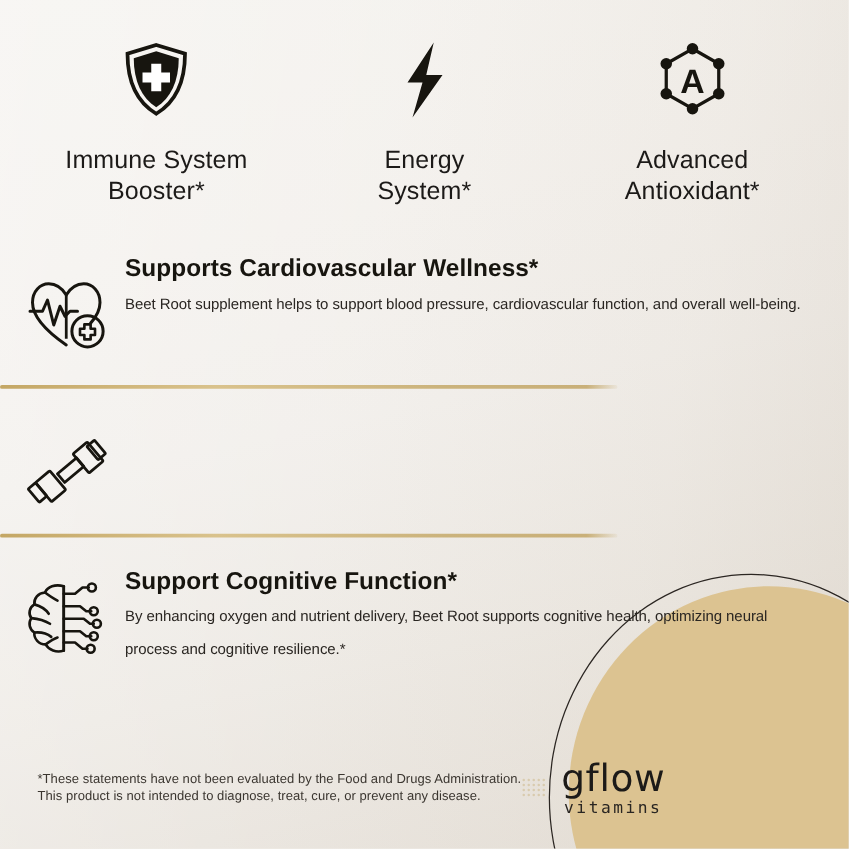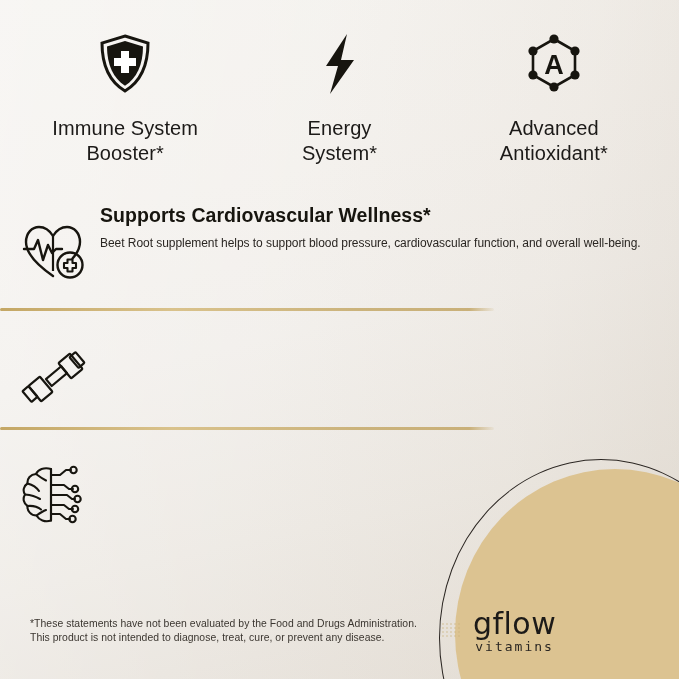--- a/index.html
+++ b/index.html
@@ -137,21 +137,20 @@
     box-sizing: border-box;
   }
   .disclaimer {
     font-size: 10.4px;
     line-height: 14.5px;
     color: #3b3630;
     letter-spacing: 0.05px;
     white-space: pre-line;
   }
   .logo-wrap {
-    margin-left: 24px;
     display: flex;
     align-items: center;
     gap: 10px;
   }
   .logo-pattern {
     width: 22px;
     height: 20px;
     opacity: 0.45;
   }
   .logo-text-block {
@@ -284,20 +283,24 @@
           <path d="M31 31 h16 l5 4 h3"></path>
           <path d="M31 41 h13 l5 4 h4"></path>
           <path d="M31 50 h9 l6 5 h4"></path>
           <circle cx="53.5" cy="6" r="3.2"></circle>
           <circle cx="55" cy="25" r="3.2"></circle>
           <circle cx="57.5" cy="35" r="3.2"></circle>
           <circle cx="55" cy="45" r="3.2"></circle>
           <circle cx="52.5" cy="55" r="3.2"></circle>
         </g>
       </svg>
+    </div>
+    <div class="sec-body">
+      <p class="sec-title">Support Cognitive Function*</p>
+      <p class="sec-text">By enhancing oxygen and nutrient delivery, Beet Root supports cognitive health, optimizing neural process and cognitive resilience.*</p>
     </div>
   </div>
 
   <div class="footer">
     <div class="disclaimer">*These statements have not been evaluated by the Food and Drugs Administration.
 This product is not intended to diagnose, treat, cure, or prevent any disease.</div>
     <div class="logo-wrap">
       <svg class="logo-pattern" viewBox="0 0 22 20">
         <g fill="#c9b079">
           <circle cx="2" cy="3" r="1"></circle>

